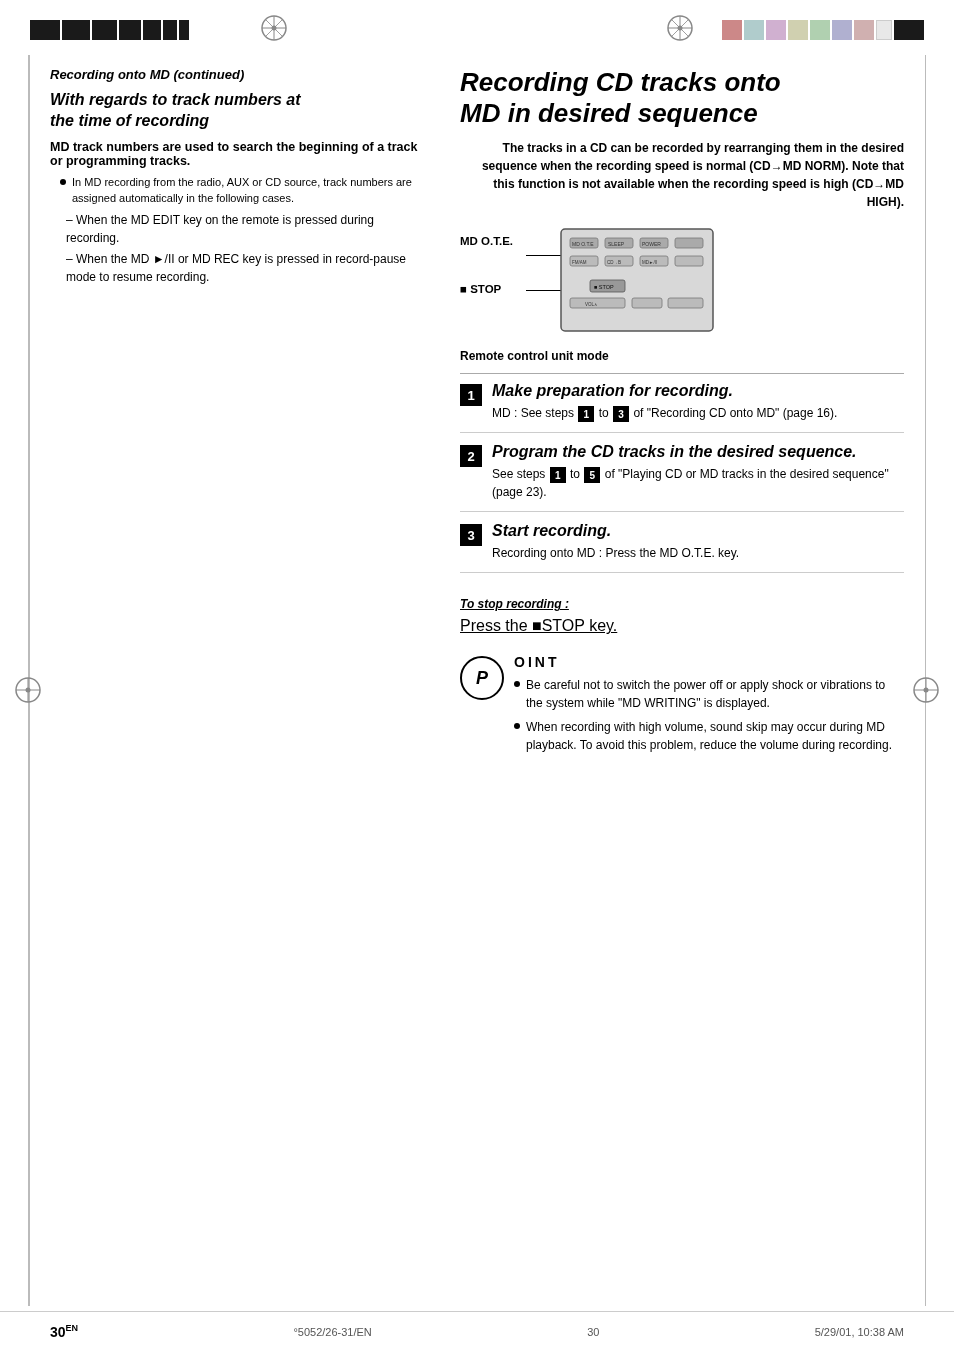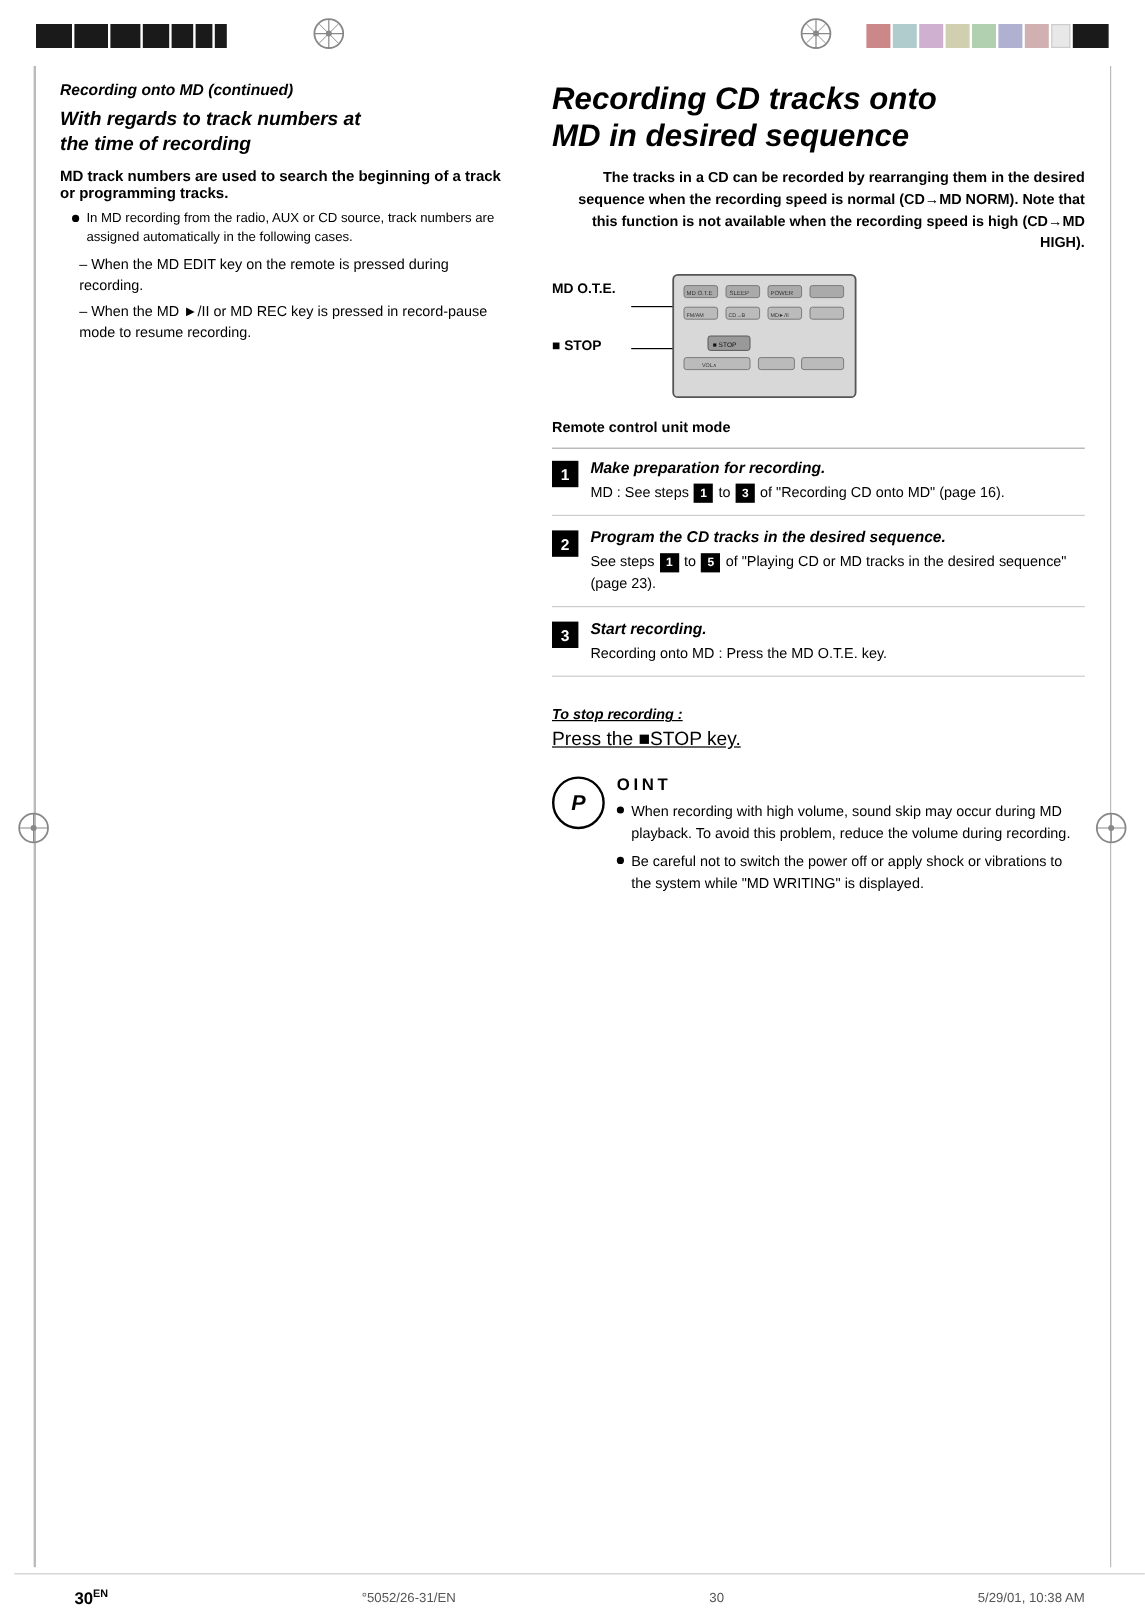--- a/index.html
+++ b/index.html
@@ -140,21 +140,21 @@
       justify-content: center;
       flex-shrink: 0;
       margin-top: 2px;
     }
     .step-content {
       flex: 1;
     }
     .step-title {
       font-weight: bold;
       font-style: italic;
-      font-size: 13px;
+      font-size: 16px;
       margin-bottom: 4px;
     }
     .step-body {
       font-size: 12px;
       line-height: 1.5;
     }
 
     
     .to-stop-section {
       margin-top: 24px;
@@ -209,21 +209,21 @@
       margin-bottom: 6px;
       display: flex;
       align-items: flex-start;
       gap: 6px;
     }
 
     
     .bottom-bar {
       position: absolute;
       bottom: 0;
-      left: 12px;
+      left: 0;
       right: 0;
       height: 40px;
       display: flex;
       align-items: center;
       justify-content: space-between;
       padding: 0 50px;
       border-top: 1px solid #ccc;
     }
     .page-number {
       font-weight: bold;
@@ -440,25 +440,25 @@
       <div class="point-circle">
         <span>P</span>
       </div>
       <div class="point-text-area">
         <div class="point-label">
           <span style="letter-spacing:3px;">OINT</span>
         </div>
         <ul class="point-bullets">
           <li>
             <span class="bullet-dot" style="margin-top:5px; flex-shrink:0;"></span>
-            <span>When recording with high volume, sound skip may occur during MD playback. To avoid this problem, reduce the volume during recording.</span>
+            <span>Be careful not to switch the power off or apply shock or vibrations to the system while "MD WRITING" is displayed.</span>
           </li>
           <li>
             <span class="bullet-dot" style="margin-top:5px; flex-shrink:0;"></span>
-            <span>Be careful not to switch the power off or apply shock or vibrations to the system while "MD WRITING" is displayed.</span>
+            <span>When recording with high volume, sound skip may occur during MD playback. To avoid this problem, reduce the volume during recording.</span>
           </li>
         </ul>
       </div>
     </div>
 
   </div>
 </div>
 
 <div class="bottom-bar">
   <div class="page-number">

